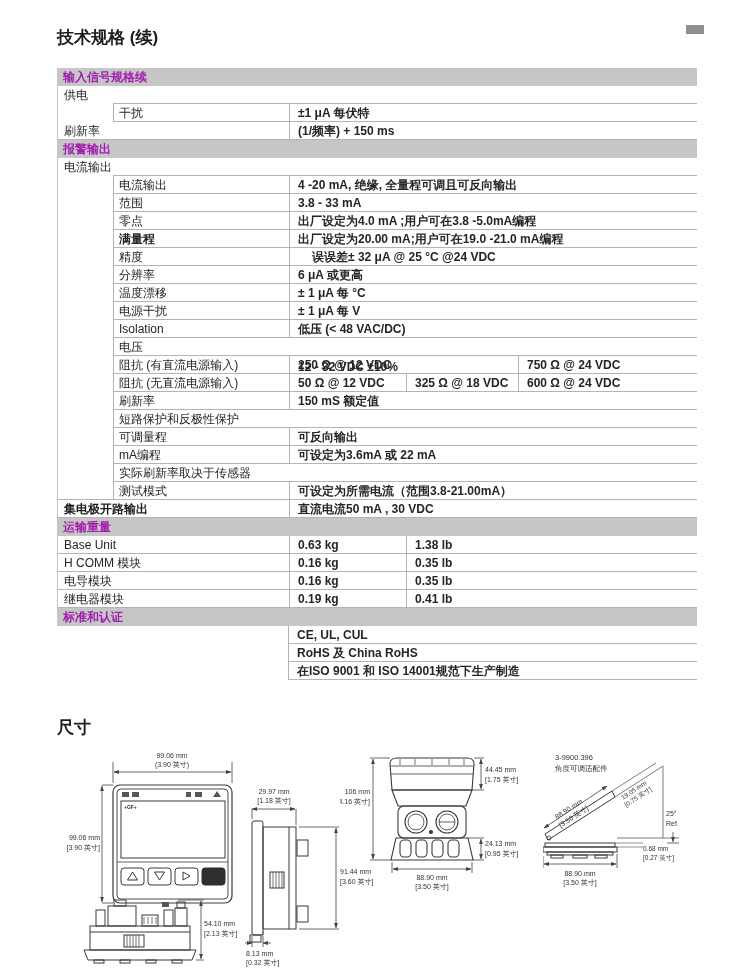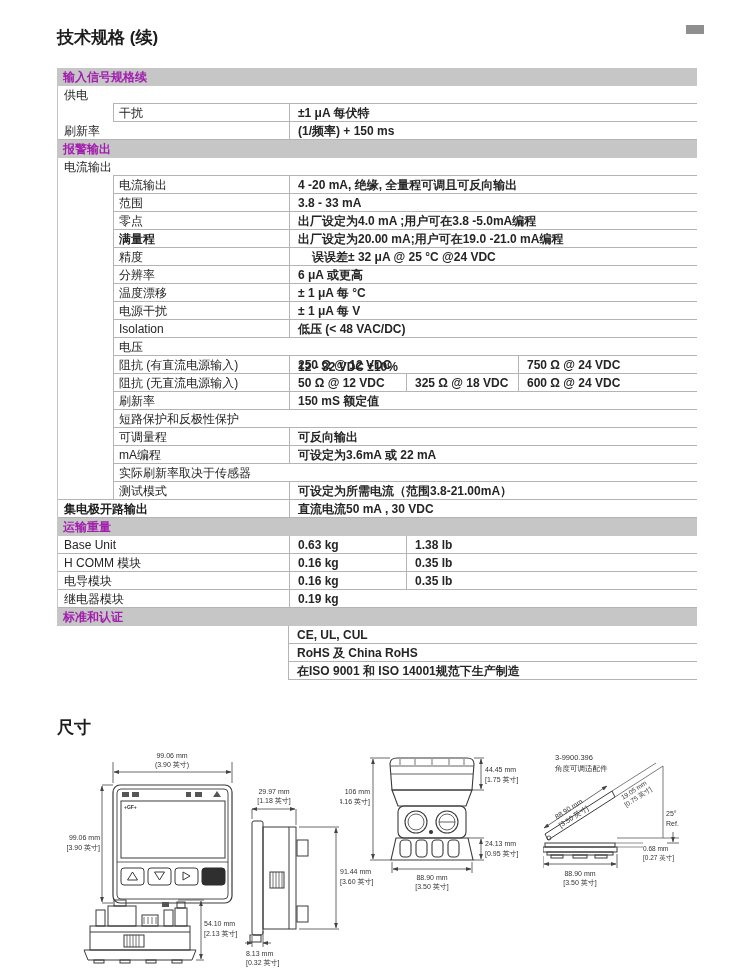--- a/index.html
+++ b/index.html
@@ -188,20 +188,21 @@
       <div class="trow lb">
         <i class="bb" style="left: 0px;"></i>
         <div class="cell" style="left: 6px;">电导模块</div>
         <div class="cell val" style="left: 231px;">0.16 kg</div>
         <div class="cell val" style="left: 348px;">0.35 lb</div>
       </div>
       <div class="trow lb">
         <i class="bb" style="left: 0px;"></i>
         <div class="cell" style="left: 6px;">继电器模块</div>
         <div class="cell val" style="left: 231px;">0.19 kg</div>
+        <div class="cell val" style="left: 348px;">0.41 lb</div>
       </div>
       <div class="trow sec">
         <div class="cell seclab" style="left: 6px;">标准和认证</div>
       </div>
       <div class="trow">
         <i class="bb" style="left: 231px;"></i>
         <div class="cell val" style="left: 231px;">CE, UL, CUL</div>
       </div>
       <div class="trow">
         <i class="bb" style="left: 231px;"></i>

